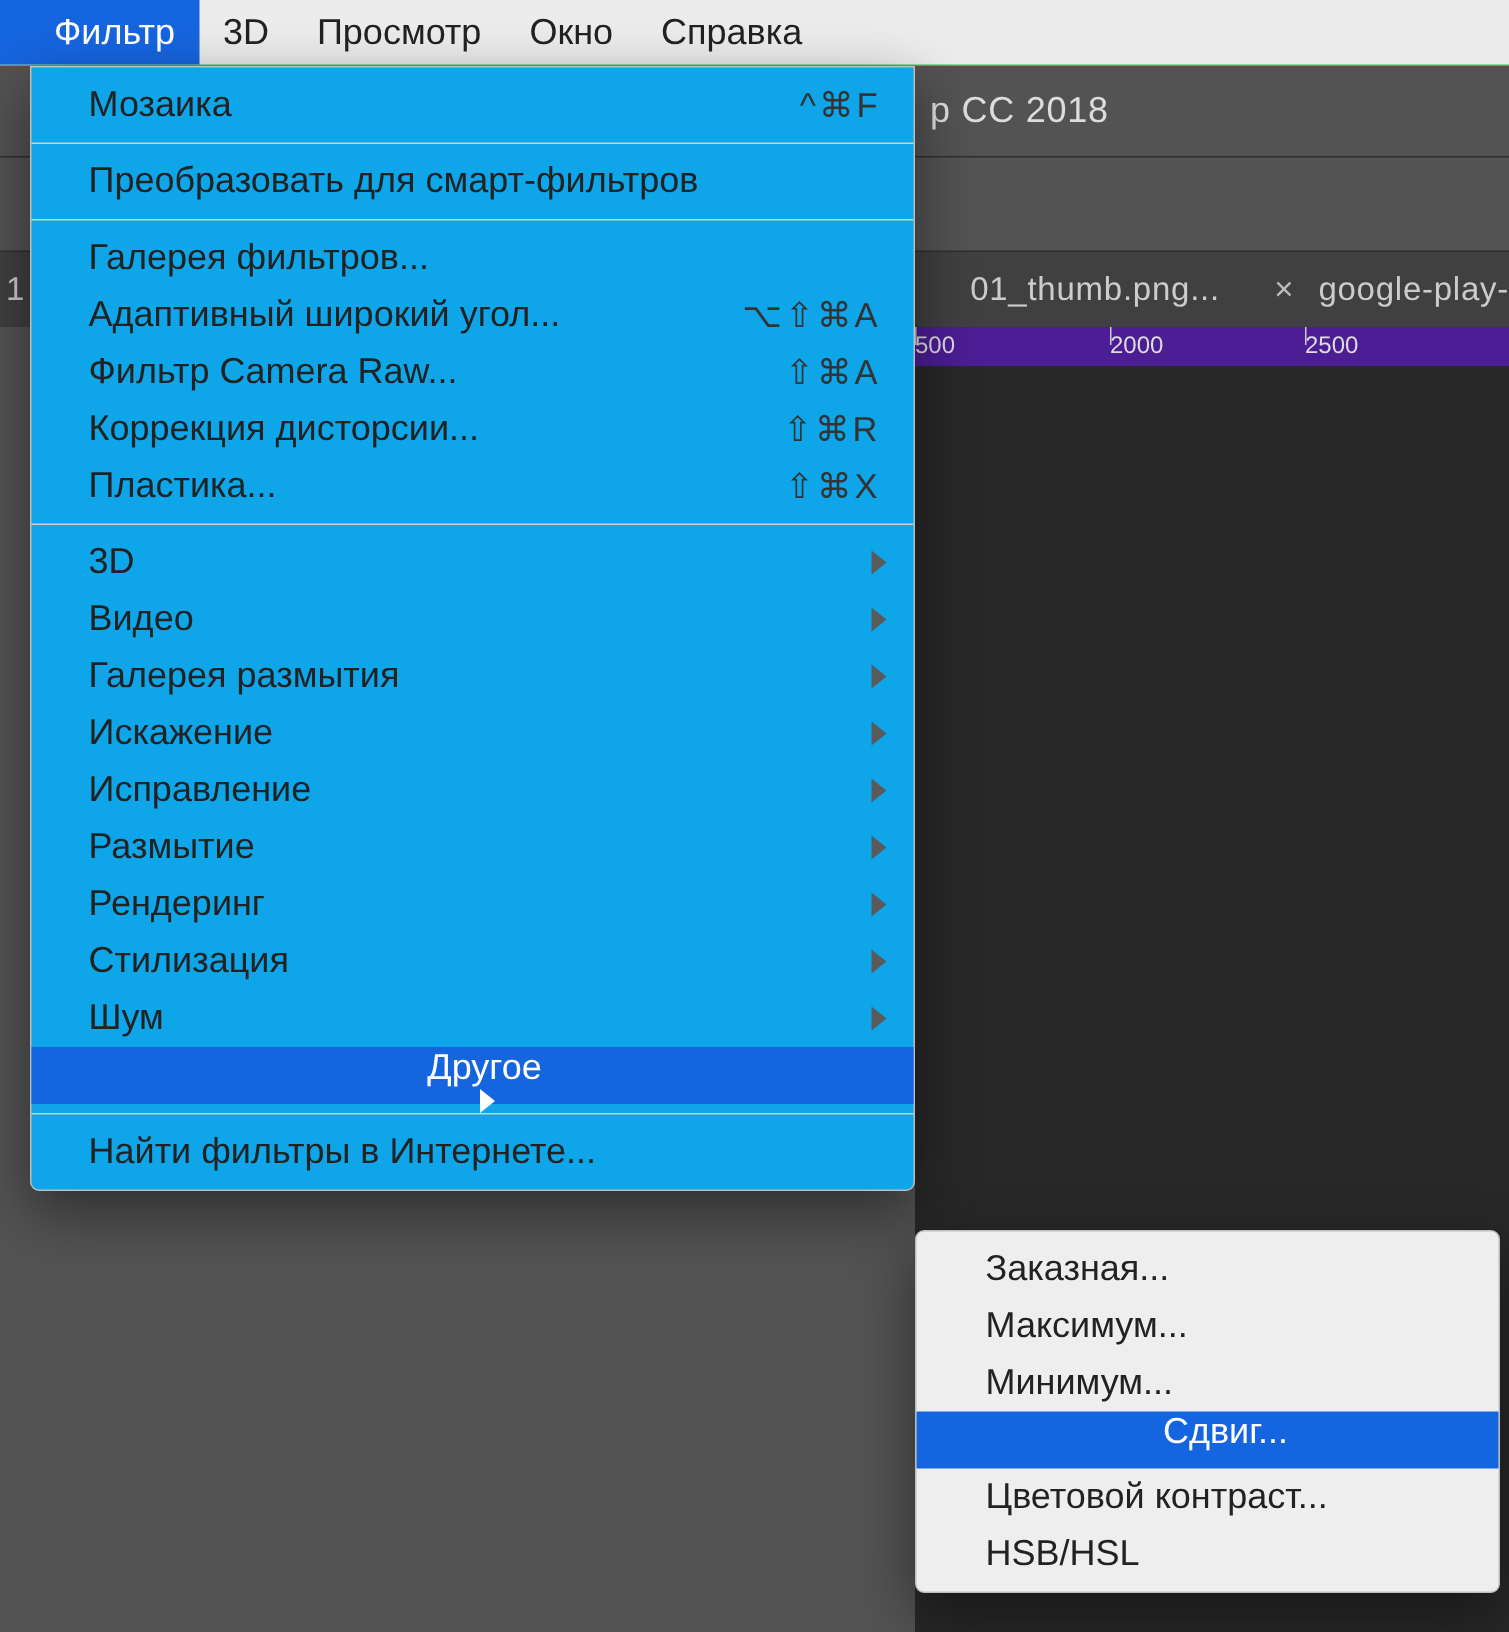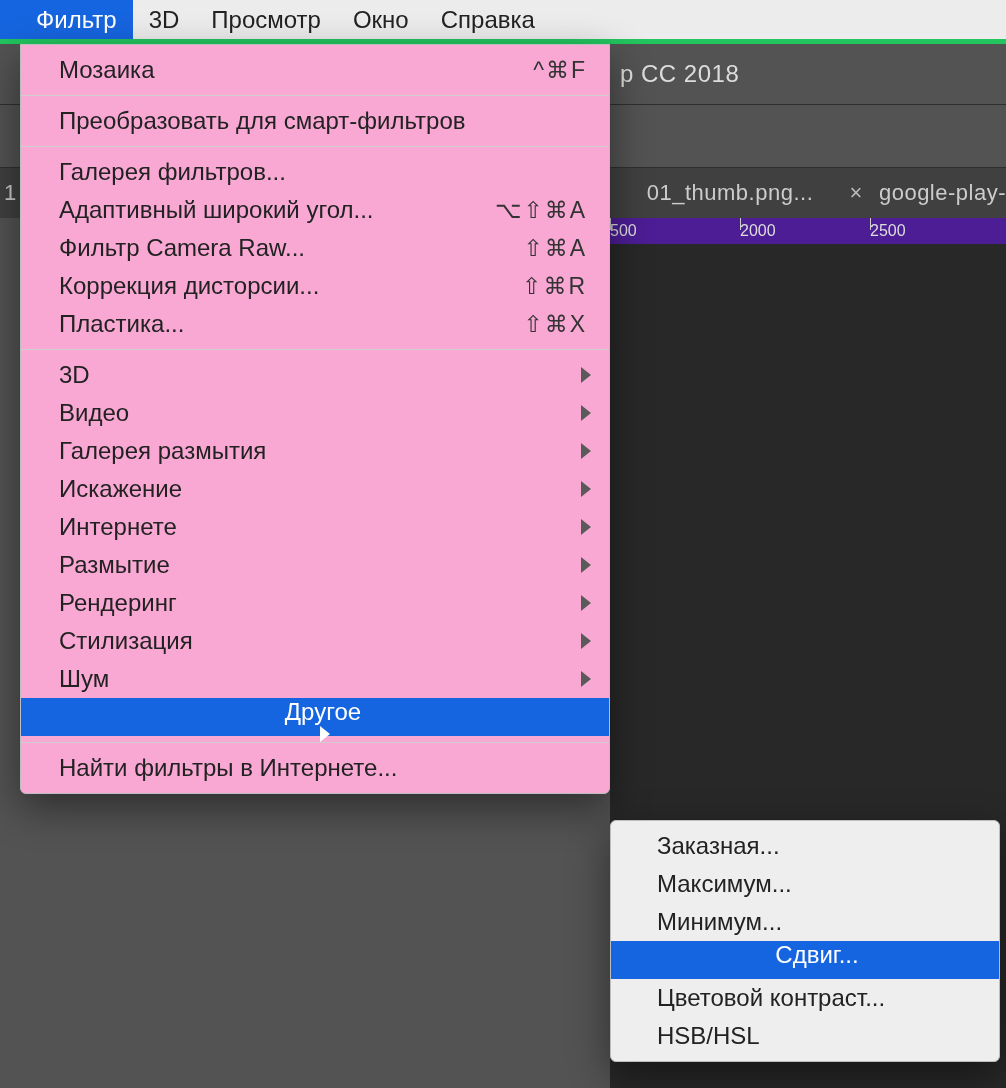--- a/index.html
+++ b/index.html
@@ -11,21 +11,21 @@
     overflow: hidden;
     position: relative;
     font-size: 24px;
     color: #000;
   }
   .menubar {
     display: flex;
     background: #ececec;
     height: 44px;
     align-items: stretch;
-    border-bottom: 5px solid #22c55e;
+    border-bottom: 1px solid #22c55e;
   }
   .menubar-item {
     display: flex;
     align-items: center;
     padding: 0 16px;
     color: #222;
     cursor: default;
   }
   .menubar-item.selected {
     background: #1665e0;
@@ -111,21 +111,21 @@
     left: 610px;
     right: 0;
     bottom: 0;
     background: #282828;
   }
   .dropdown {
     position: absolute;
     top: 44px;
     left: 20px;
     width: 590px;
-    background: #f9a8d4;
+    background: #0ea5e9;
     border: 1px solid #bdbdbd;
     border-radius: 0 0 6px 6px;
     box-shadow: 0 14px 40px rgba(0,0,0,.45);
     padding: 6px 0;
   }
   .menu-item {
     display: flex;
     align-items: center;
     height: 38px;
     padding: 0 22px 0 38px;
@@ -252,21 +252,21 @@
   </div>
   <div class="menu-item">
     <span class="label">Галерея размытия</span>
     <span class="arrow"></span>
   </div>
   <div class="menu-item">
     <span class="label">Искажение</span>
     <span class="arrow"></span>
   </div>
   <div class="menu-item">
-    <span class="label">Интернете</span>
+    <span class="label">Исправление</span>
     <span class="arrow"></span>
   </div>
   <div class="menu-item">
     <span class="label">Размытие</span>
     <span class="arrow"></span>
   </div>
   <div class="menu-item">
     <span class="label">Рендеринг</span>
     <span class="arrow"></span>
   </div>

